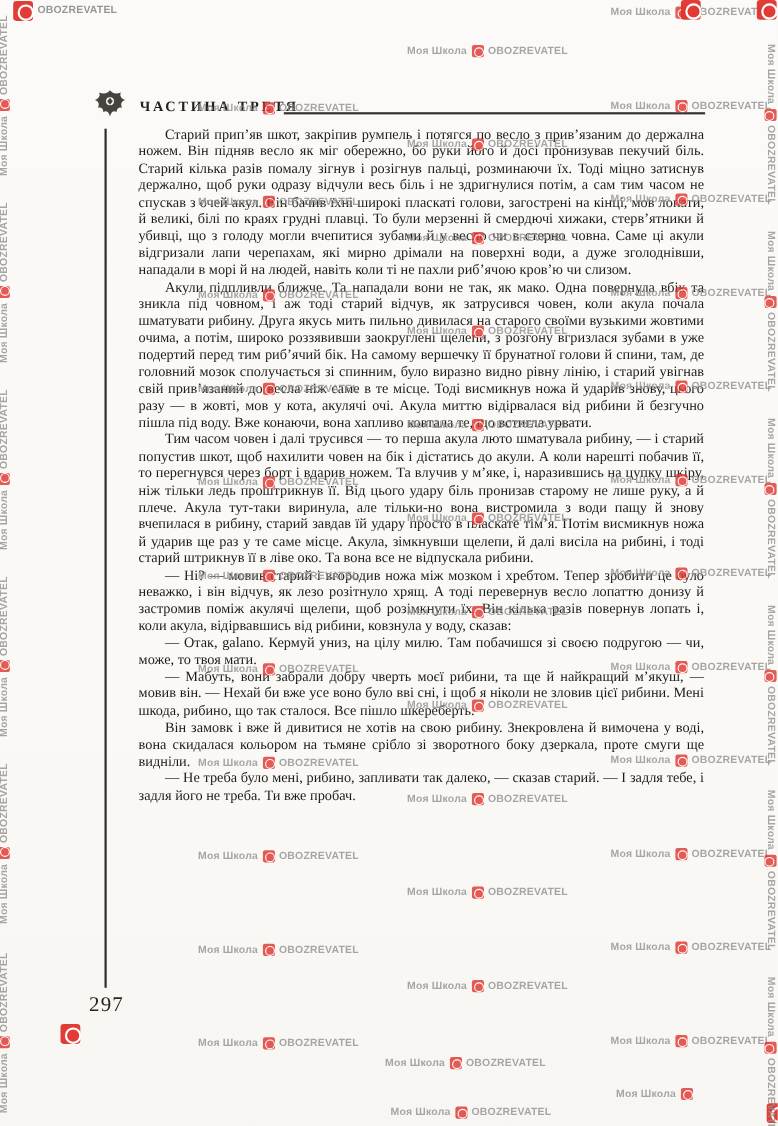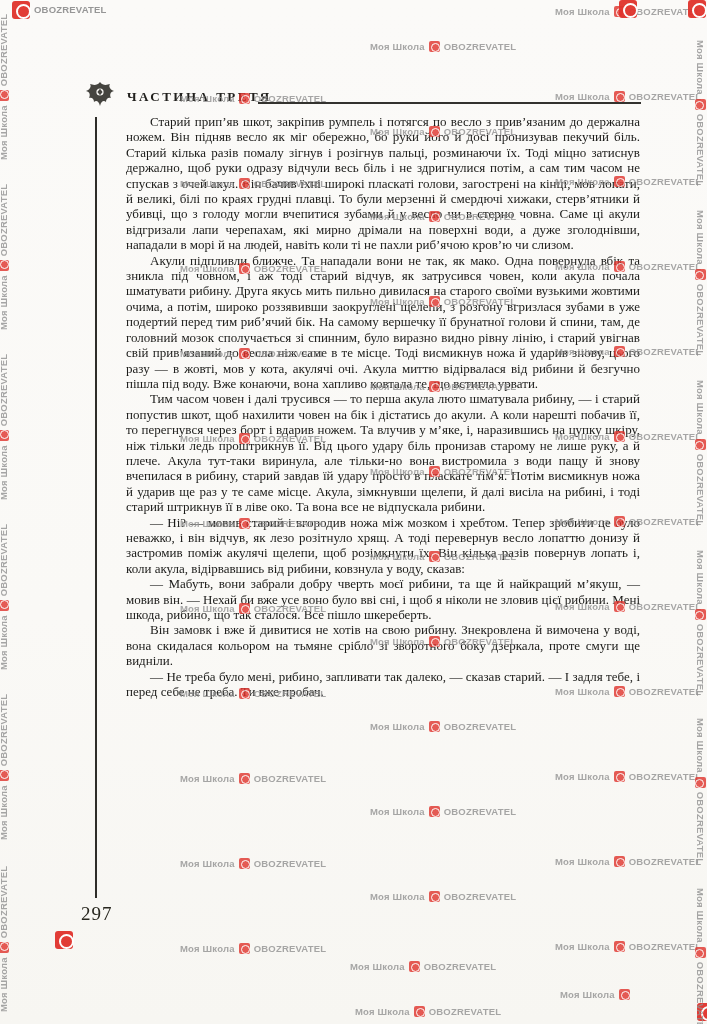--- a/index.html
+++ b/index.html
@@ -77,23 +77,24 @@
     <div class="header-rule"></div>
   </div>
 
   <div class="margin-rule"></div>
 
   <div class="text-block">
     <p>Старий прип’яв шкот, закріпив румпель і потягся по весло з прив’язаним до держална ножем. Він підняв весло як міг обережно, бо руки його й досі пронизував пекучий біль. Старий кілька разів помалу зігнув і розігнув пальці, розминаючи їх. Тоді міцно затиснув держално, щоб руки одразу відчули весь біль і не здригнулися потім, а сам тим часом не спускав з очей акул. Він бачив їхні широкі пласкаті голови, загострені на кінці, мов лопати, й великі, білі по краях грудні плавці. То були мерзенні й смердючі хижаки, стерв’ятники й убивці, що з голоду могли вчепитися зубами й у весло чи в стерно човна. Саме ці акули відгризали лапи черепахам, які мирно дрімали на поверхні води, а дуже зголоднівши, нападали в морі й на людей, навіть коли ті не пахли риб’ячою кров’ю чи слизом.</p>
     <p>Акули підпливли ближче. Та нападали вони не так, як мако. Одна повернула вбік та зникла під човном, і аж тоді старий відчув, як затрусився човен, коли акула почала шматувати рибину. Друга якусь мить пильно дивилася на старого своїми вузькими жовтими очима, а потім, широко роззявивши заокруглені щелепи, з розгону вгризлася зубами в уже подертий перед тим риб’ячий бік. На самому вершечку її брунатної голови й спини, там, де головний мозок сполучається зі спинним, було виразно видно рівну лінію, і старий увігнав свій прив’язаний до весла ніж саме в те місце. Тоді висмикнув ножа й ударив знову, цього разу — в жовті, мов у кота, акулячі очі. Акула миттю відірвалася від рибини й безгучно пішла під воду. Вже конаючи, вона хапливо ковтала те, що встигла урвати.</p>
     <p>Тим часом човен і далі трусився — то перша акула люто шматувала рибину, — і старий попустив шкот, щоб нахилити човен на бік і дістатись до акули. А коли нарешті побачив її, то перегнувся через борт і вдарив ножем. Та влучив у м’яке, і, наразившись на цупку шкіру, ніж тільки ледь проштрикнув її. Від цього удару біль пронизав старому не лише руку, а й плече. Акула тут-таки виринула, але тільки-но вона вистромила з води пащу й знову вчепилася в рибину, старий завдав їй удару просто в пласкате тім’я. Потім висмикнув ножа й ударив ще раз у те саме місце. Акула, зімкнувши щелепи, й далі висіла на рибині, і тоді старий штрикнув її в ліве око. Та вона все не відпускала рибини.</p>
     <p>— Ні? — мовив старий і вгородив ножа між мозком і хребтом. Тепер зробити це було неважко, і він відчув, як лезо розітнуло хрящ. А тоді перевернув весло лопаттю донизу й застромив поміж акулячі щелепи, щоб розімкнути їх. Він кілька разів повернув лопать і, коли акула, відірвавшись від рибини, ковзнула у воду, сказав:</p>
+    <p>— Отак, galano. Кермуй униз, на цілу милю. Там побачишся зі своєю подругою — чи, може, то твоя мати.</p>
     <p>— Мабуть, вони забрали добру чверть моєї рибини, та ще й найкращий м’якуш, — мовив він. — Нехай би вже усе воно було вві сні, і щоб я ніколи не зловив цієї рибини. Мені шкода, рибино, що так сталося. Все пішло шкереберть.</p>
     <p>Він замовк і вже й дивитися не хотів на свою рибину. Знекровлена й вимочена у воді, вона скидалася кольором на тьмяне срібло зі зворотного боку дзеркала, проте смуги ще видніли.</p>
-    <p>— Не треба було мені, рибино, запливати так далеко, — сказав старий. — І задля тебе, і перед себе не треба. Ти вже пробач.</p>
+    <p>— Не треба було мені, рибино, запливати так далеко, — сказав старий. — І задля тебе, і задля його не треба. Ти вже пробач.</p>
   </div>
 
   <div class="page-number">297</div>
 
   <div class="wm-layer">
       <span class="wm big" style="left: 12px; top: 3px;">
         <span class="wm-logo"></span>
         <span class="wm-brand">OBOZREVATEL</span>
       </span>
       <span class="wm" style="left: 555px; top: 5px;">

